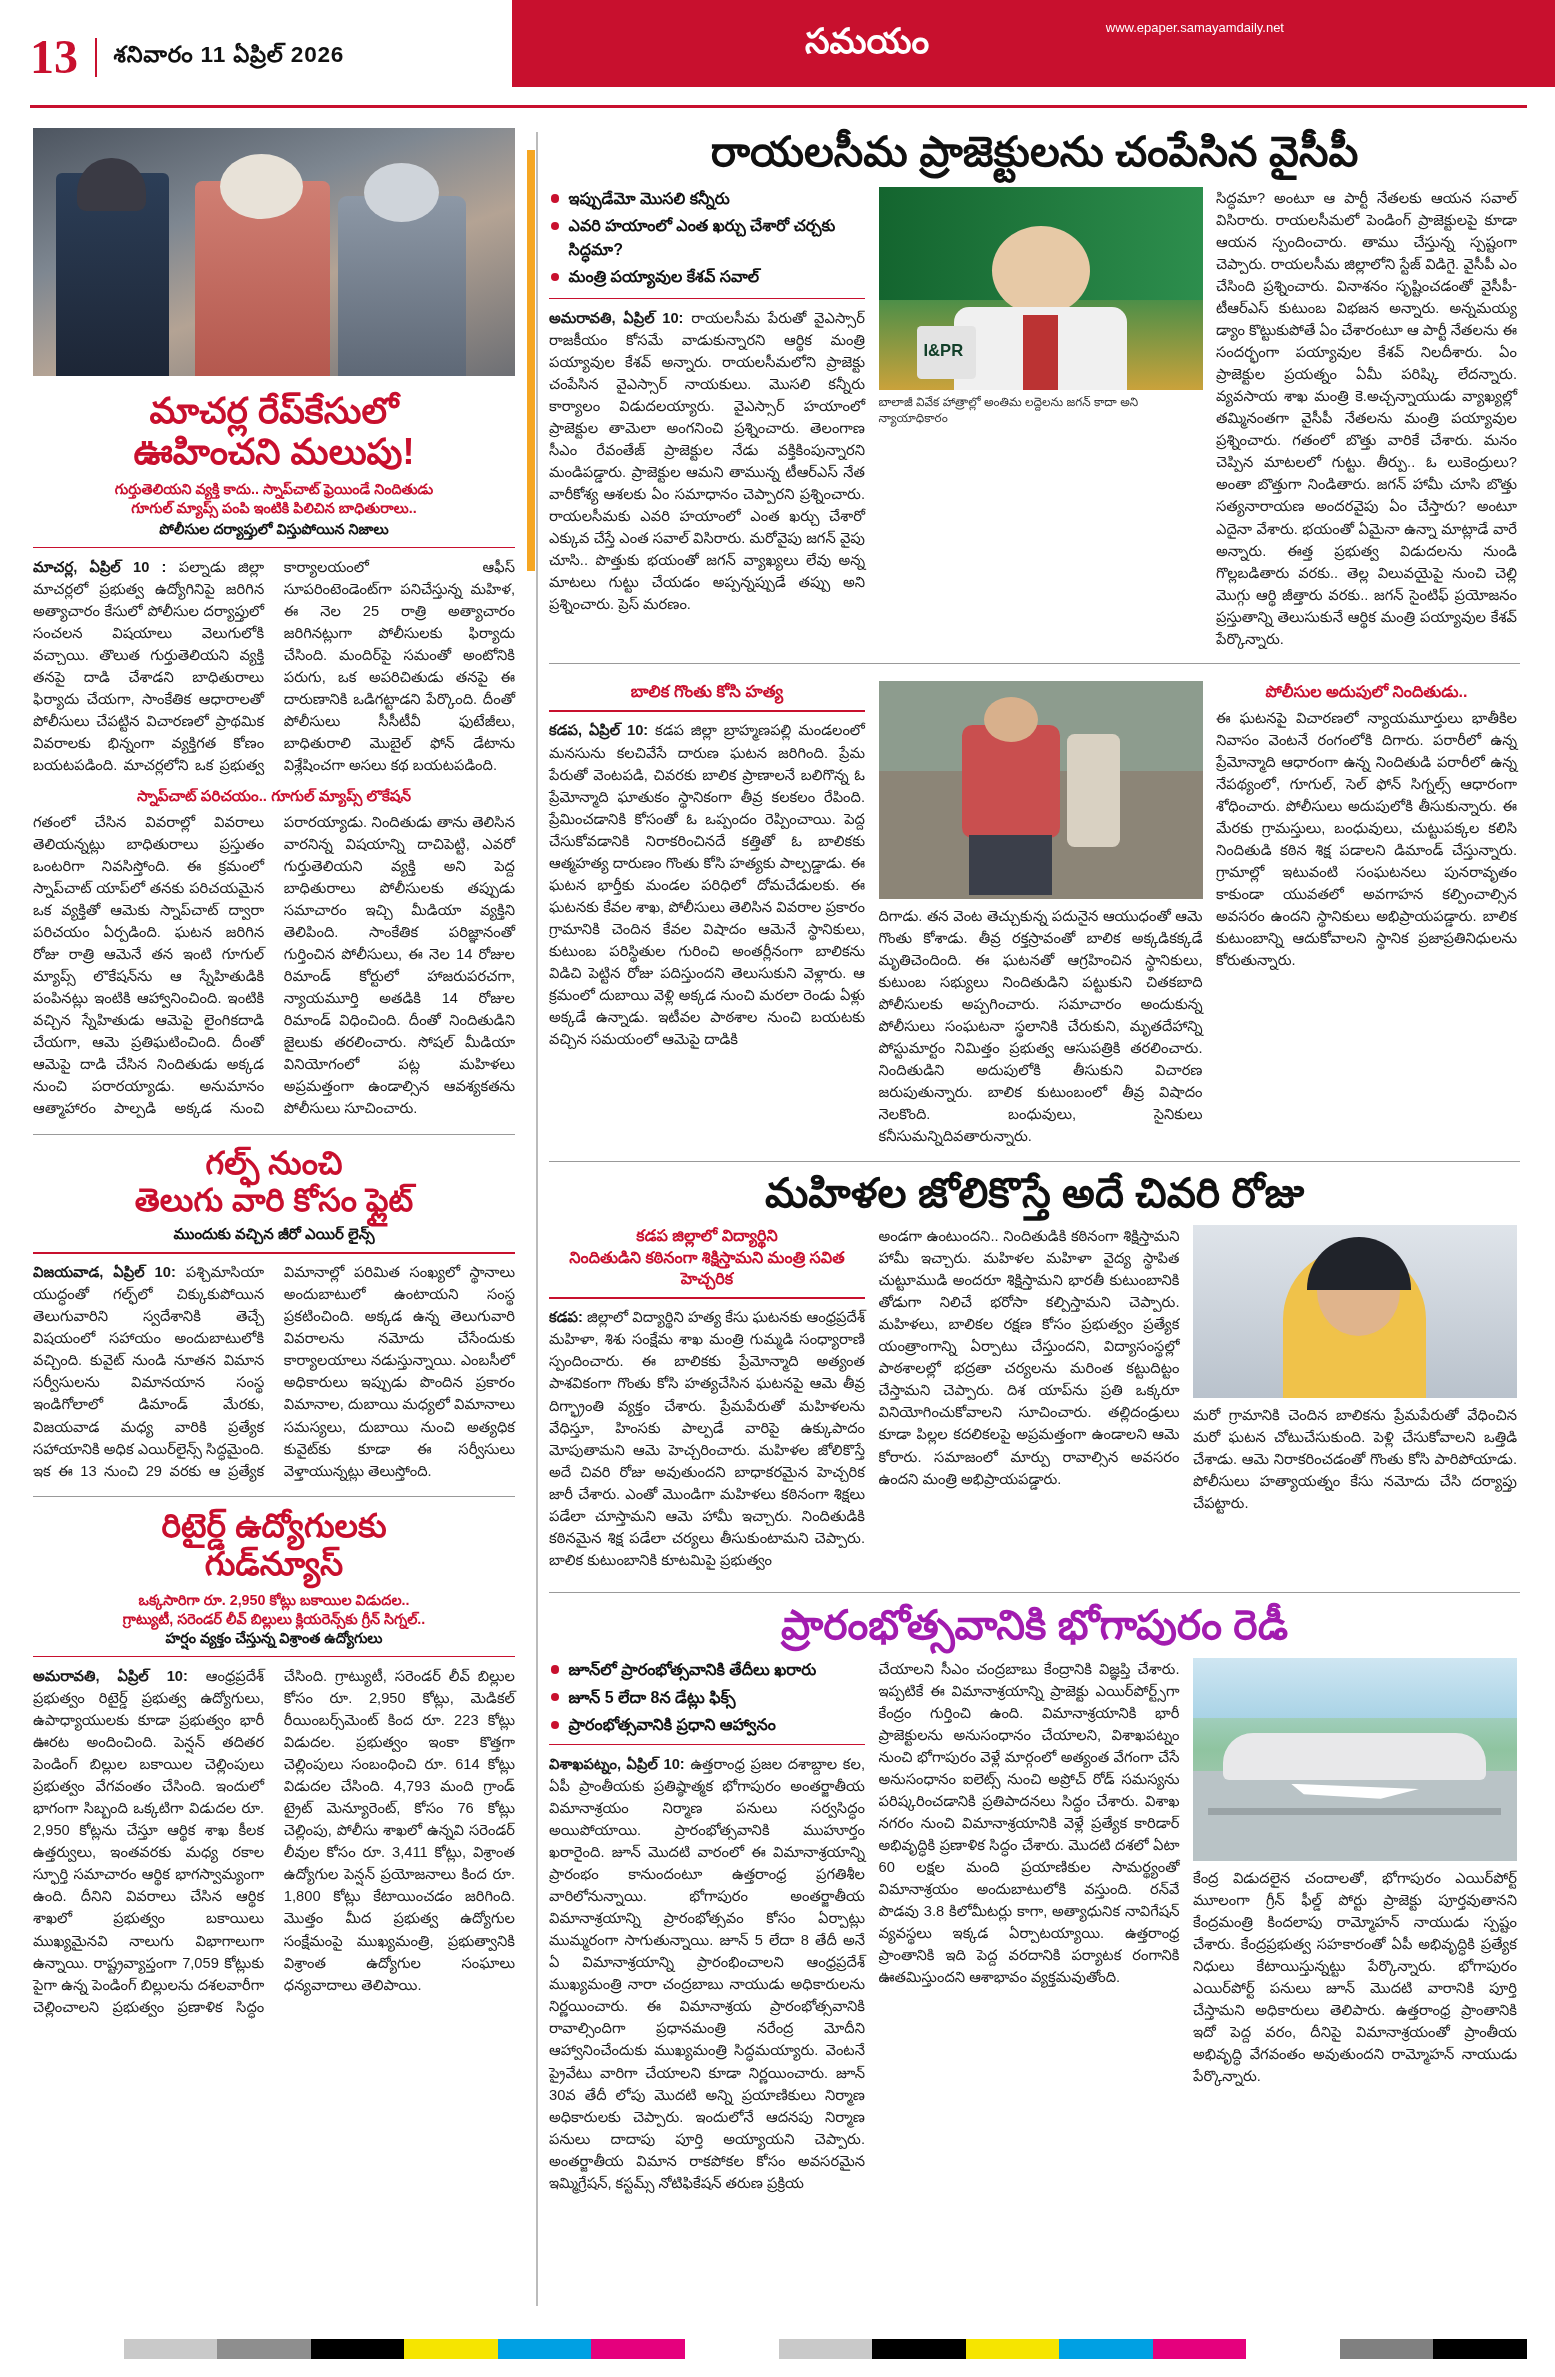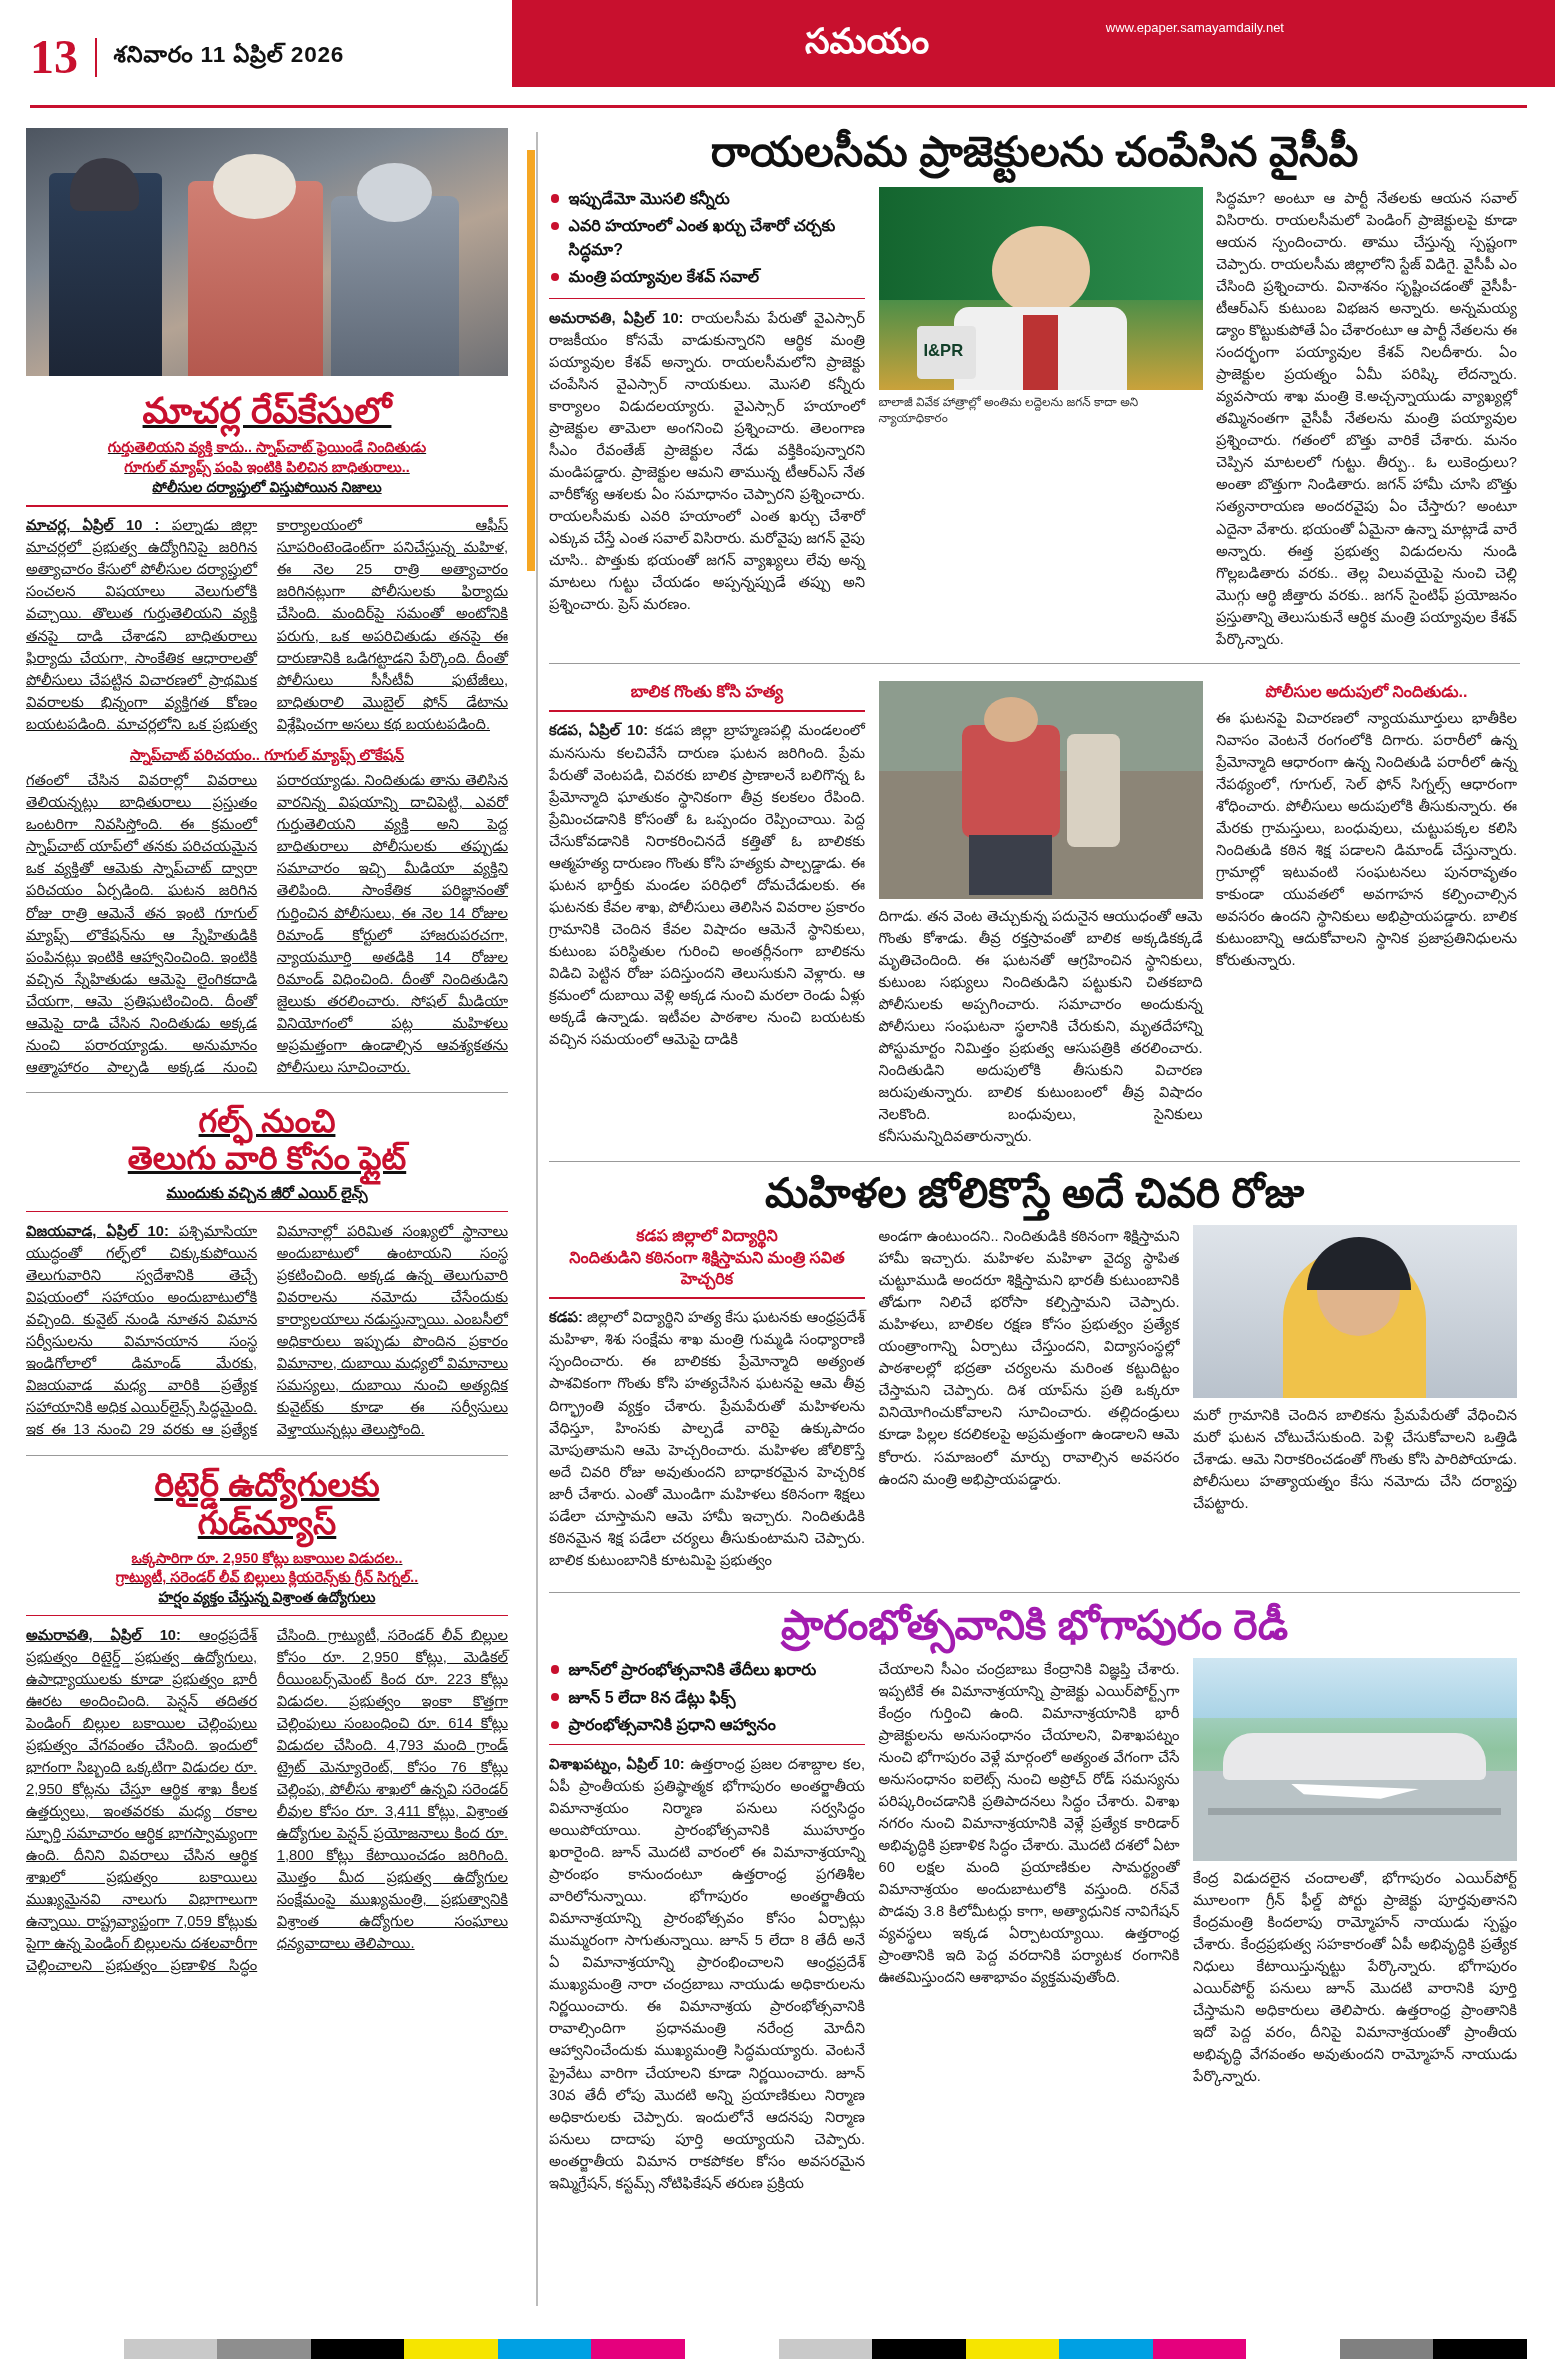--- a/index.html
+++ b/index.html
@@ -61,21 +61,21 @@
     right: 27px; top: 19.6px;
     font-size: 13px; color: #ffffff; text-align: left;
     line-height: 1.3;
   }
   .mast-rule {
     position: absolute; left: 30px; top: 105px;
     width: 1497px; height: 3px; background: #c8102e;
   }
 
   
-  .col1 { position: absolute; left: 26px; top: 128px; width: 482px; text-decoration: underline; }
+  .col1 { position: absolute; left: 33px; top: 128px; width: 482px; }
   .col-rest { position: absolute; left: 549px; top: 128px; width: 971px; }
 
   .vrule {
     position: absolute;
     width: 1.5px; background: #bbb;
   }
 
   
   .body-text {
     font-size: 14.7px;
@@ -173,20 +173,21 @@
       <div style="position:absolute;left:162px;top:53px;width:135px;height:196px;background:linear-gradient(180deg,#d07f73,#b4584e);border-radius:7.5px 7.5px 0 0;"></div>
       <div style="position:absolute;left:187px;top:25.6px;width:83px;height:65px;background:#e8e2d8;border-radius:50%;"></div>
       <div style="position:absolute;left:305px;top:68px;width:128px;height:181px;background:linear-gradient(180deg,#8d98a6,#5e6876);border-radius:9px 9px 0 0;"></div>
       <div style="position:absolute;left:331px;top:35px;width:75px;height:59px;background:#cfd4da;border-radius:50%;"></div>
     </div>
 
     <div style="height:9px"></div>
 
     <div>
       <div class="headline" style="font-size:36px;color:#c8102e;margin-top:4.5px;">మాచర్ల రేప్‌కేసులో</div>
+      <div class="headline" style="font-size:36px;color:#c8102e;">ఊహించని మలుపు!</div>
       <div style="height:7.5px"></div>
       <div class="sub-red" style="font-size:14.3px;">గుర్తుతెలియని వ్యక్తి కాదు.. స్నాప్‌చాట్ ఫ్రెయిండే నిందితుడు</div>
       <div class="sub-red" style="font-size:14.3px;">గూగుల్ మ్యాప్స్ పంపి ఇంటికి పిలిచిన బాధితురాలు..</div>
       <div class="sub-black" style="font-size:14.3px;margin-top:1.5px;">పోలీసుల దర్యాప్తులో విస్తుపోయిన నిజాలు</div>
       <div class="rule-thin"></div>
       <div class="body-text two-col">
         <p><span class="dateline">మాచర్ల, ఏప్రిల్ 10 :</span>
         <span>పల్నాడు జిల్లా మాచర్లలో ప్రభుత్వ ఉద్యోగినిపై జరిగిన అత్యాచారం కేసులో పోలీసుల దర్యాప్తులో సంచలన విషయాలు వెలుగులోకి వచ్చాయి. తొలుత గుర్తుతెలియని వ్యక్తి తనపై దాడి చేశాడని బాధితురాలు ఫిర్యాదు చేయగా, సాంకేతిక ఆధారాలతో పోలీసులు చేపట్టిన విచారణలో ప్రాథమిక వివరాలకు భిన్నంగా వ్యక్తిగత కోణం బయటపడింది. మాచర్లలోని ఒక ప్రభుత్వ కార్యాలయంలో ఆఫీస్ సూపరింటెండెంట్‌గా పనిచేస్తున్న మహిళ, ఈ నెల 25 రాత్రి అత్యాచారం జరిగినట్లుగా పోలీసులకు ఫిర్యాదు చేసింది. మందిర్‌పై సమంతో అంటోనికి పరుగు, ఒక అపరిచితుడు తనపై ఈ దారుణానికి ఒడిగట్టాడని పేర్కొంది. దీంతో పోలీసులు సీసీటీవీ ఫుటేజీలు, బాధితురాలి మొబైల్ ఫోన్ డేటాను విశ్లేషించగా అసలు కథ బయటపడింది.</span></p>
       </div>
       <div class="sub-red" style="font-size:15px;margin:6px 0 4.5px;">స్నాప్‌చాట్ పరిచయం.. గూగుల్ మ్యాప్స్ లొకేషన్</div>

